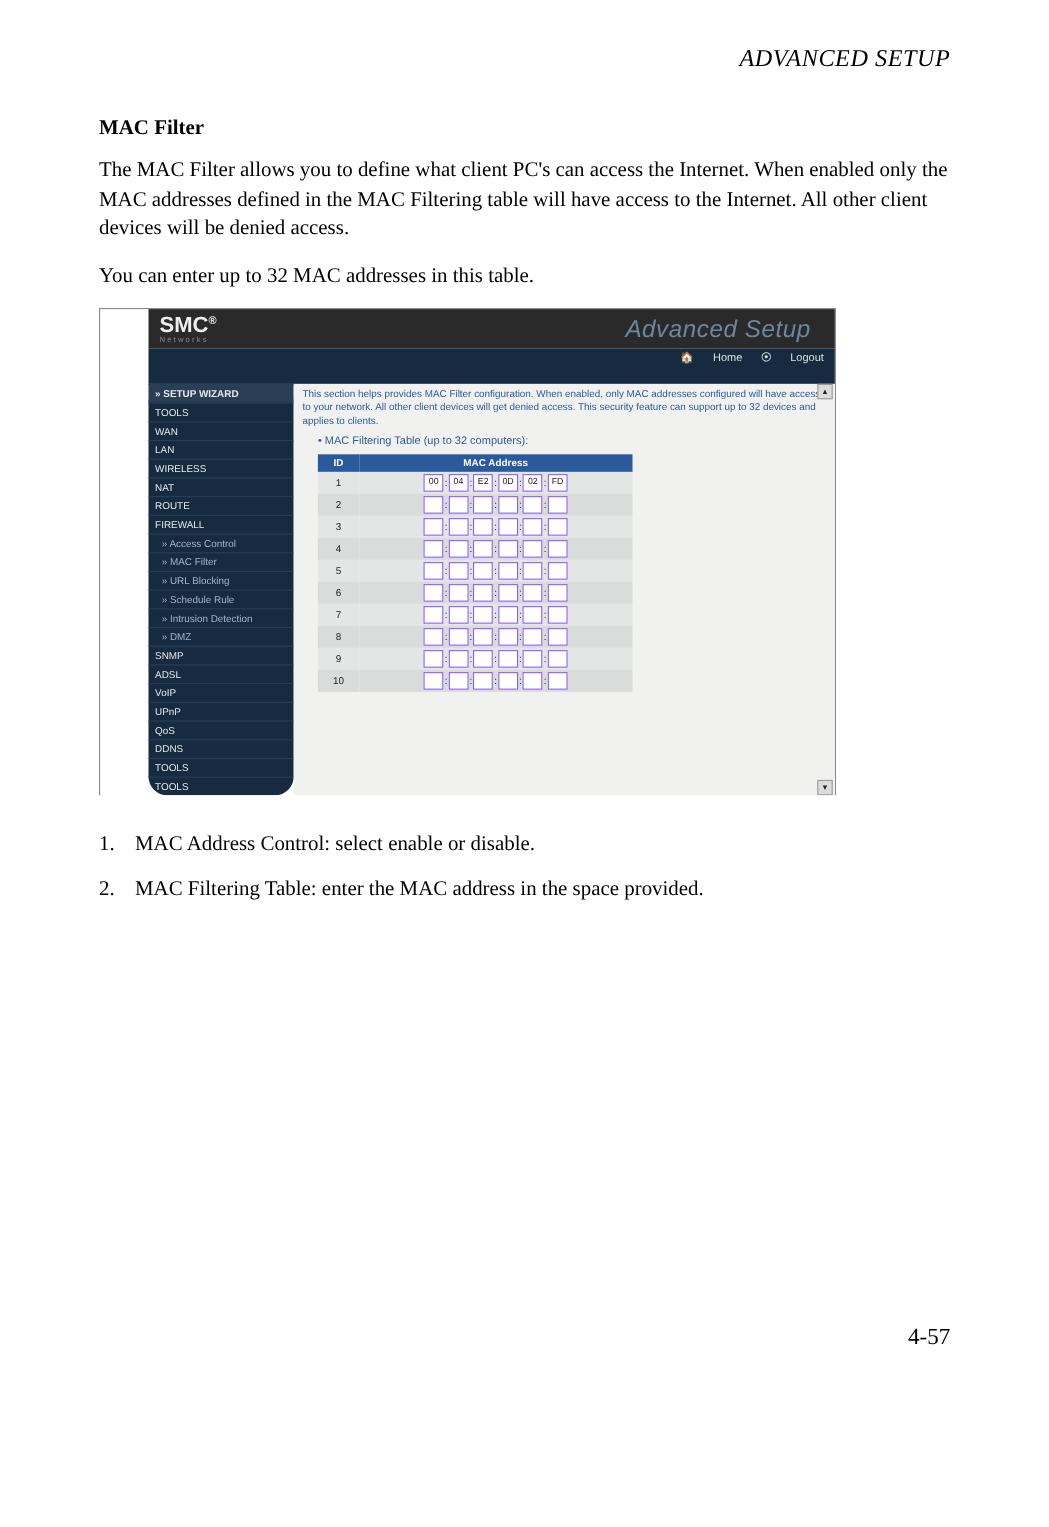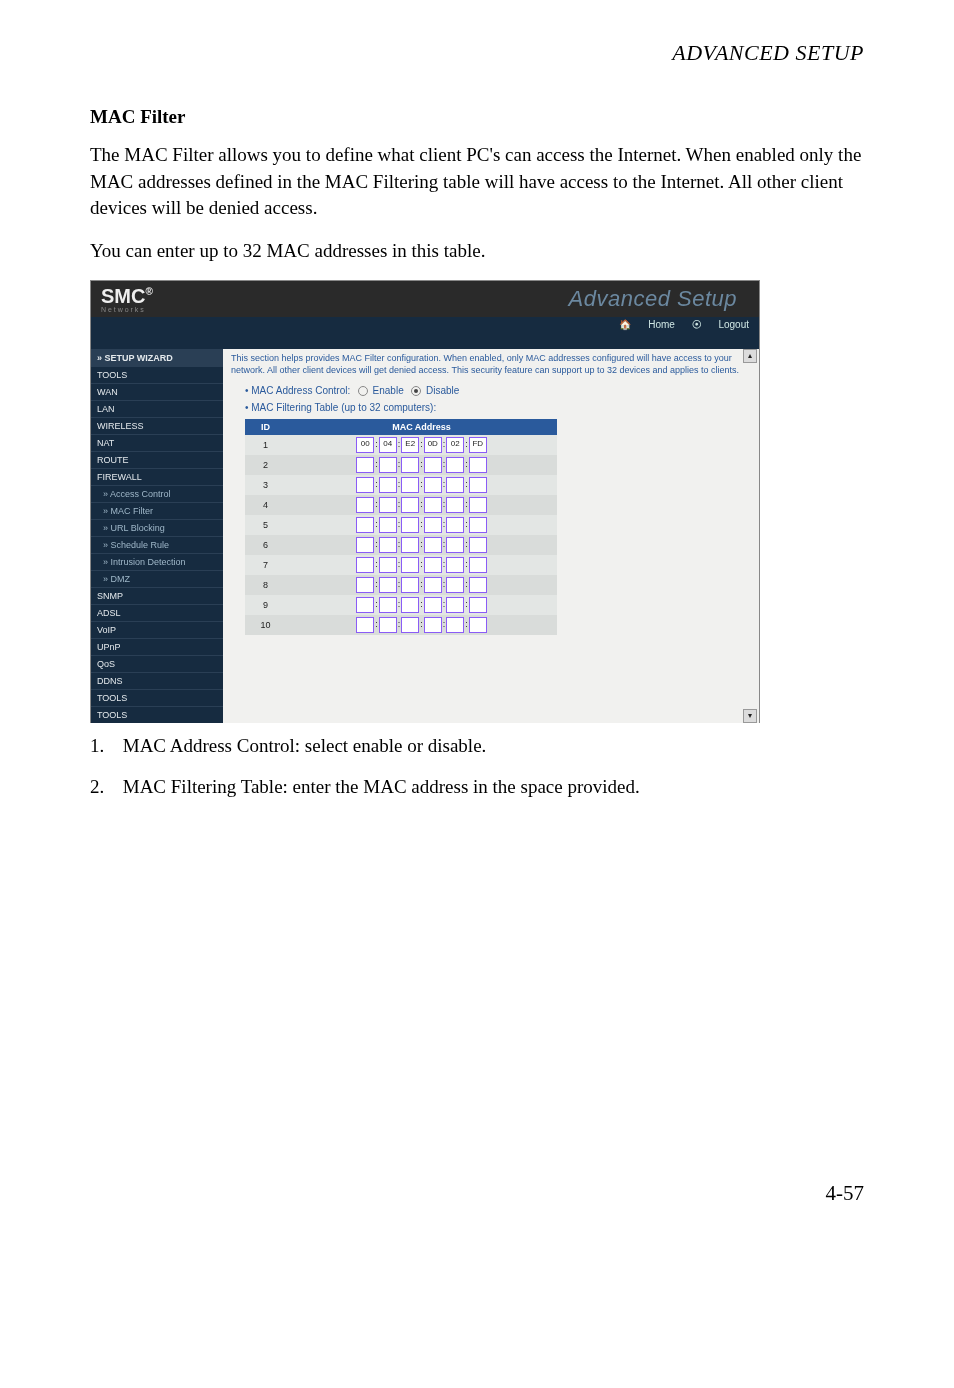--- a/index.html
+++ b/index.html
@@ -33,27 +33,28 @@
       line-height: 1.4;
       margin-bottom: 14px;
       margin-left: 28px;
       text-indent: -28px;
     }
     .list-item .num { display: inline-block; width: 28px; text-indent: 0; }
 
     
     .screenshot {
       width: 670px;
-      margin: 6px 0 10px 0;
+      margin: 6px 0 32px 0;
       border: 1px solid #888;
       border-bottom: none;
       font-family: Verdana, Geneva, sans-serif;
       font-size: 10px;
       color: #222;
       overflow: hidden;
+      padding-left: 44px;
     }
     .shot-header {
       background: #2a2a2a;
       color: #eee;
       height: 36px;
       display: flex;
       align-items: center;
       padding: 0 10px;
       position: relative;
       font-size: 20px;
@@ -82,20 +83,21 @@
     .shot-body {
       display: flex;
       min-height: 250px;
     }
     .sidebar {
       width: 132px;
       background: #162b40;
       color: #e4e9ec;
       font-size: 9px;
       padding: 0;
+      border-radius: 17px;
     }
     .sidebar .item {
       padding: 3px 6px;
       border-top: 1px solid #2a3f55;
       white-space: nowrap;
     }
     .sidebar .item.top { background: #2a3f55; font-weight: bold; }
     .sidebar .sub { color: #9fb7c8; padding-left: 12px; }
     .content {
       flex: 1;
@@ -231,27 +233,20 @@
       <div class="item">UPnP</div>
       <div class="item">QoS</div>
       <div class="item">DDNS</div>
       <div class="item">TOOLS</div>
       <div class="item">TOOLS</div>
     </div>
     <div class="content">
       <div class="scrollbtn scroll-up">▴</div>
       <div class="desc">This section helps provides MAC Filter configuration. When enabled, only MAC addresses configured will have access to your network. All other client devices will get denied access. This security feature can support up to 32 devices and applies to clients.</div>
       <div class="bullet">
-        • <span>MAC Address Control:</span>
-        &nbsp;<span class="radio"></span>
-        <span>Enable</span>
-        &nbsp;<span class="radio sel"></span>
-        <span>Disable</span>
-      </div>
-      <div class="bullet">
         • <span>MAC Filtering Table (up to 32 computers):</span>
       </div>
       <table class="mac-table">
         <thead>
           <tr>
             <th>ID</th>
             <th>MAC Address</th>
           </tr>
         </thead>
         <tbody id="mac-rows">

